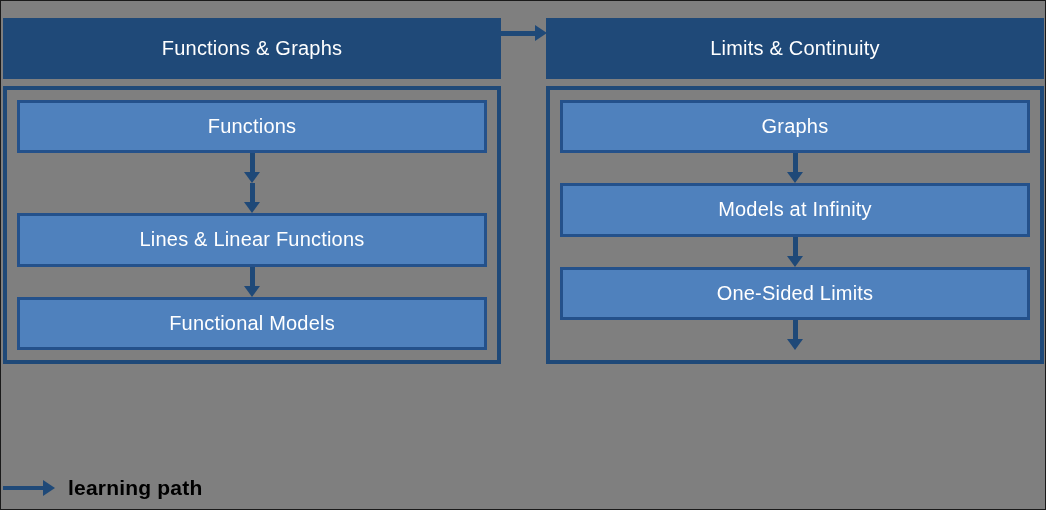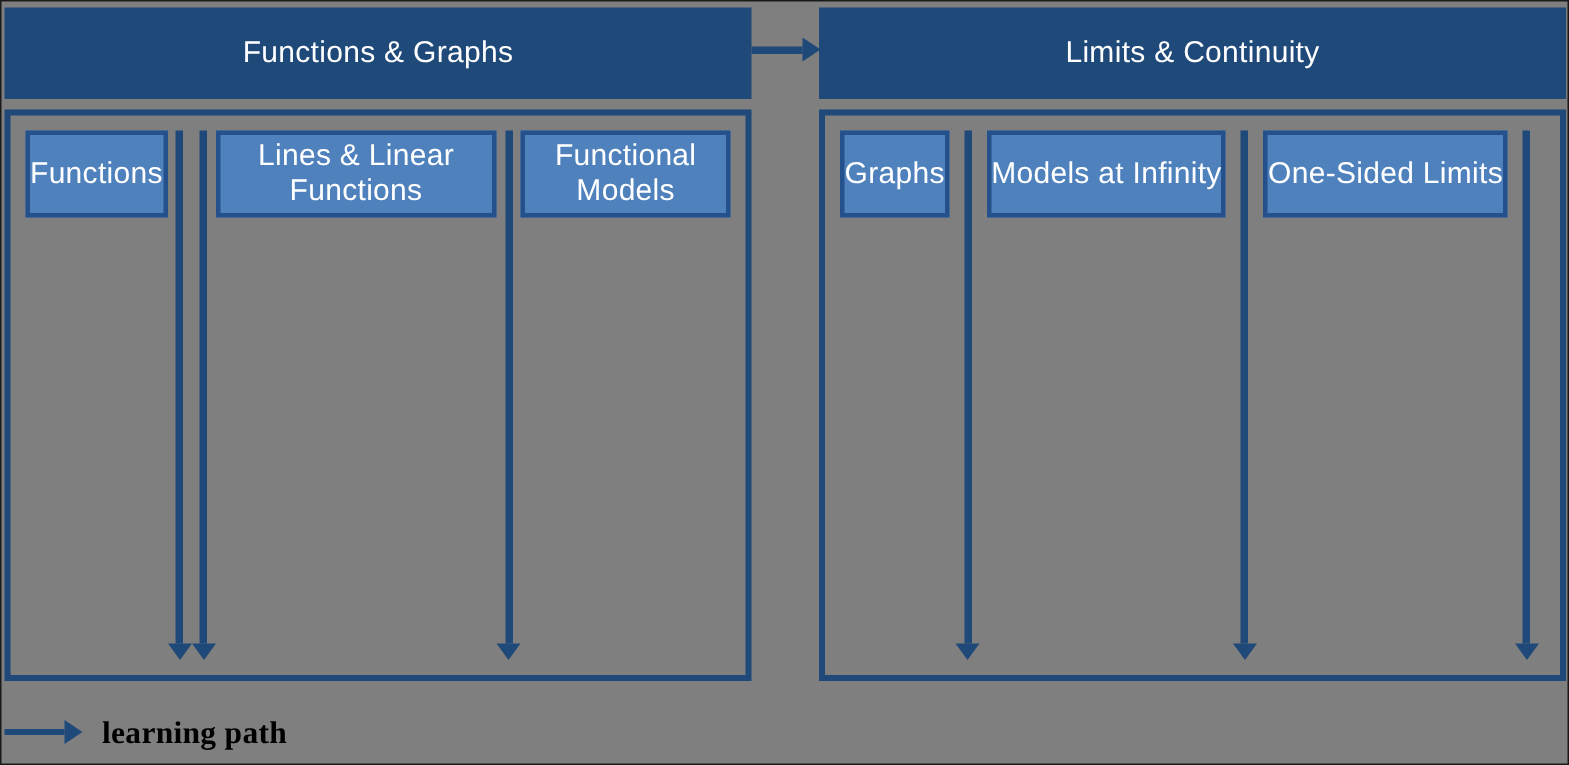--- a/index.html
+++ b/index.html
@@ -9,42 +9,42 @@
   }
   .canvas {
     position: relative;
     width: 1046px;
     height: 510px;
     box-sizing: border-box;
     background: var(--background, #7F7F7F);
     border: 1px solid #1a1a1a;
     overflow: hidden;
   }
-  .column { position: absolute; top: 2px; width: 498px; height: 445px; }
+  .column { position: absolute; top: 15px; width: 498px; height: 445px; }
   .column.left  { left: 2px; }
   .column.right { left: 545px; }
   .col-header {
     position: absolute;
     top: 2px; left: 0; right: 0;
     height: 61px;
     background: var(--header-bg, #1F4978);
     color: var(--header-text, #FFFFFF);
     font-size: 20px;
     letter-spacing: 0.2px;
     display: flex; align-items: center; justify-content: center;
   }
   .col-container {
     position: absolute;
     top: 70px; left: 0; right: 0;
-    height: 381px;
+    height: 278px;
     box-sizing: border-box;
     border: 4px solid var(--outline, #1F4978);
     padding: 10px 10px;
     display: flex;
-    flex-direction: row;
+    flex-direction: column;
     justify-content: space-between;
     align-items: stretch;
   }
   .node {
     height: 58px;
     box-sizing: border-box;
     background: var(--box-fill, #4F81BD);
     border: 3px solid var(--box-border, #24518B);
     color: var(--box-text, #FFFFFF);
     font-size: 20px;
@@ -83,21 +83,20 @@
     border-bottom: 8px solid transparent;
     border-left: 12px solid var(--arrow, #1F4978);
   }
   .connector { left: 500px; top: 24px; width: 46px; height: 16px; }
   .legend {
     position: absolute;
     left: 2px; top: 473px;
     height: 28px;
     display: flex;
     align-items: center;
-    font-family: Liberation Serif, serif;
   }
   .legend .legend-arrow {
     position: relative;
     width: 52px; height: 16px;
   }
   .legend .legend-arrow .shaft { height: 4px; }
   .legend-label {
     margin-left: 13px;
     color: var(--legend-text, #000000);
     font-size: 21px;

